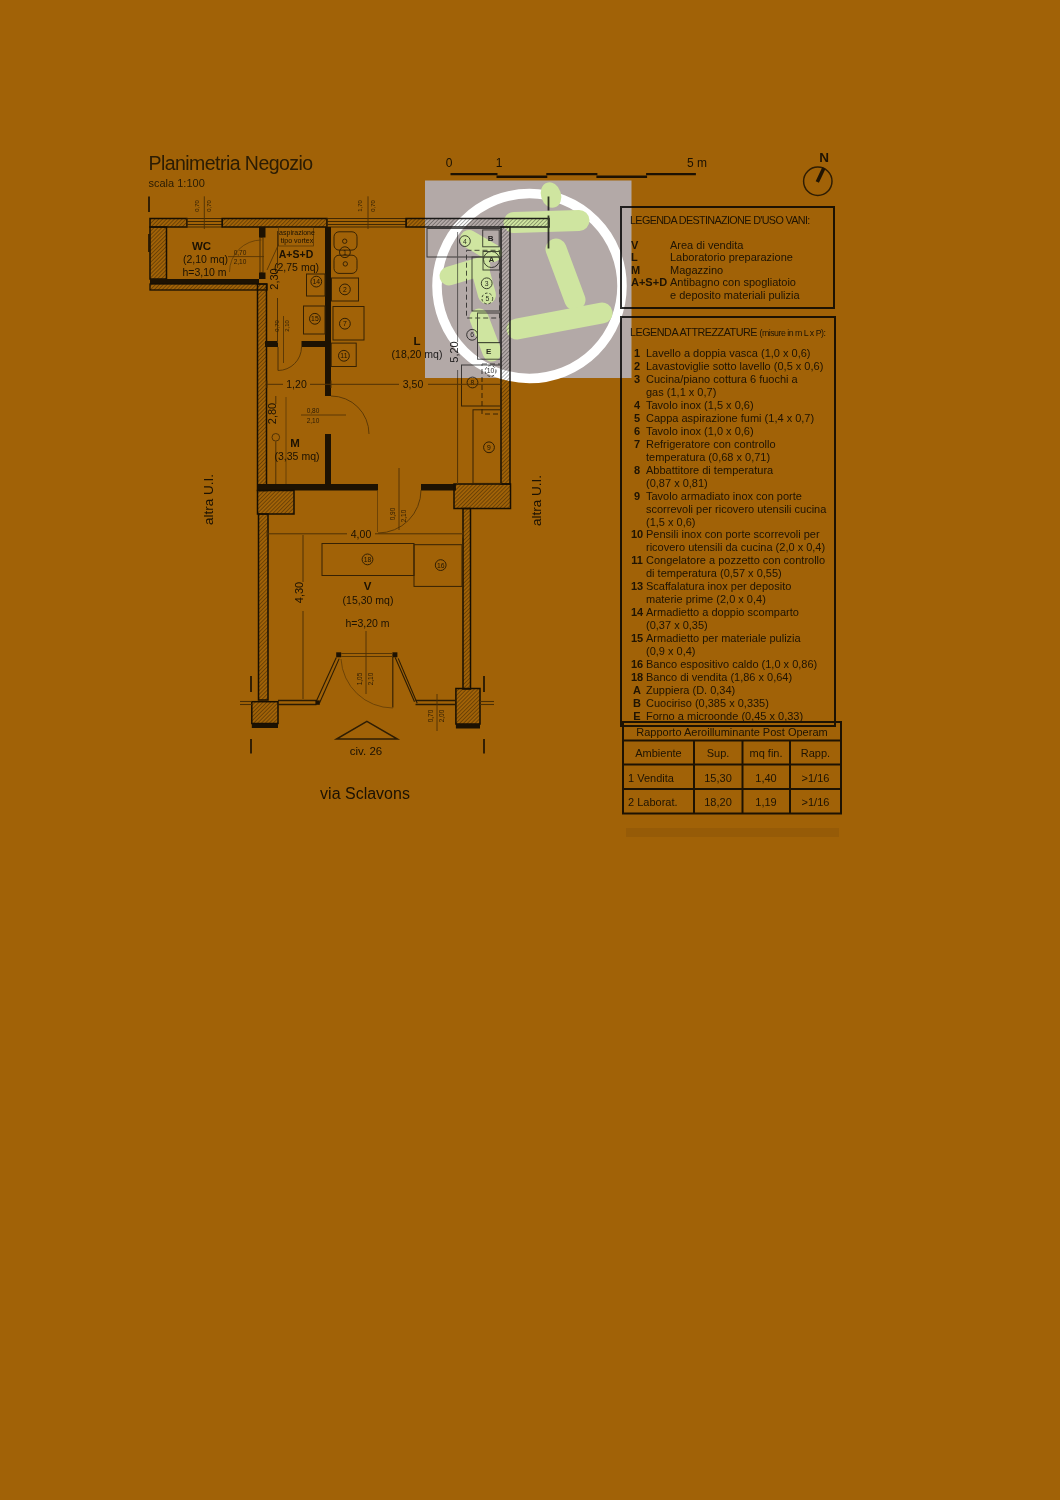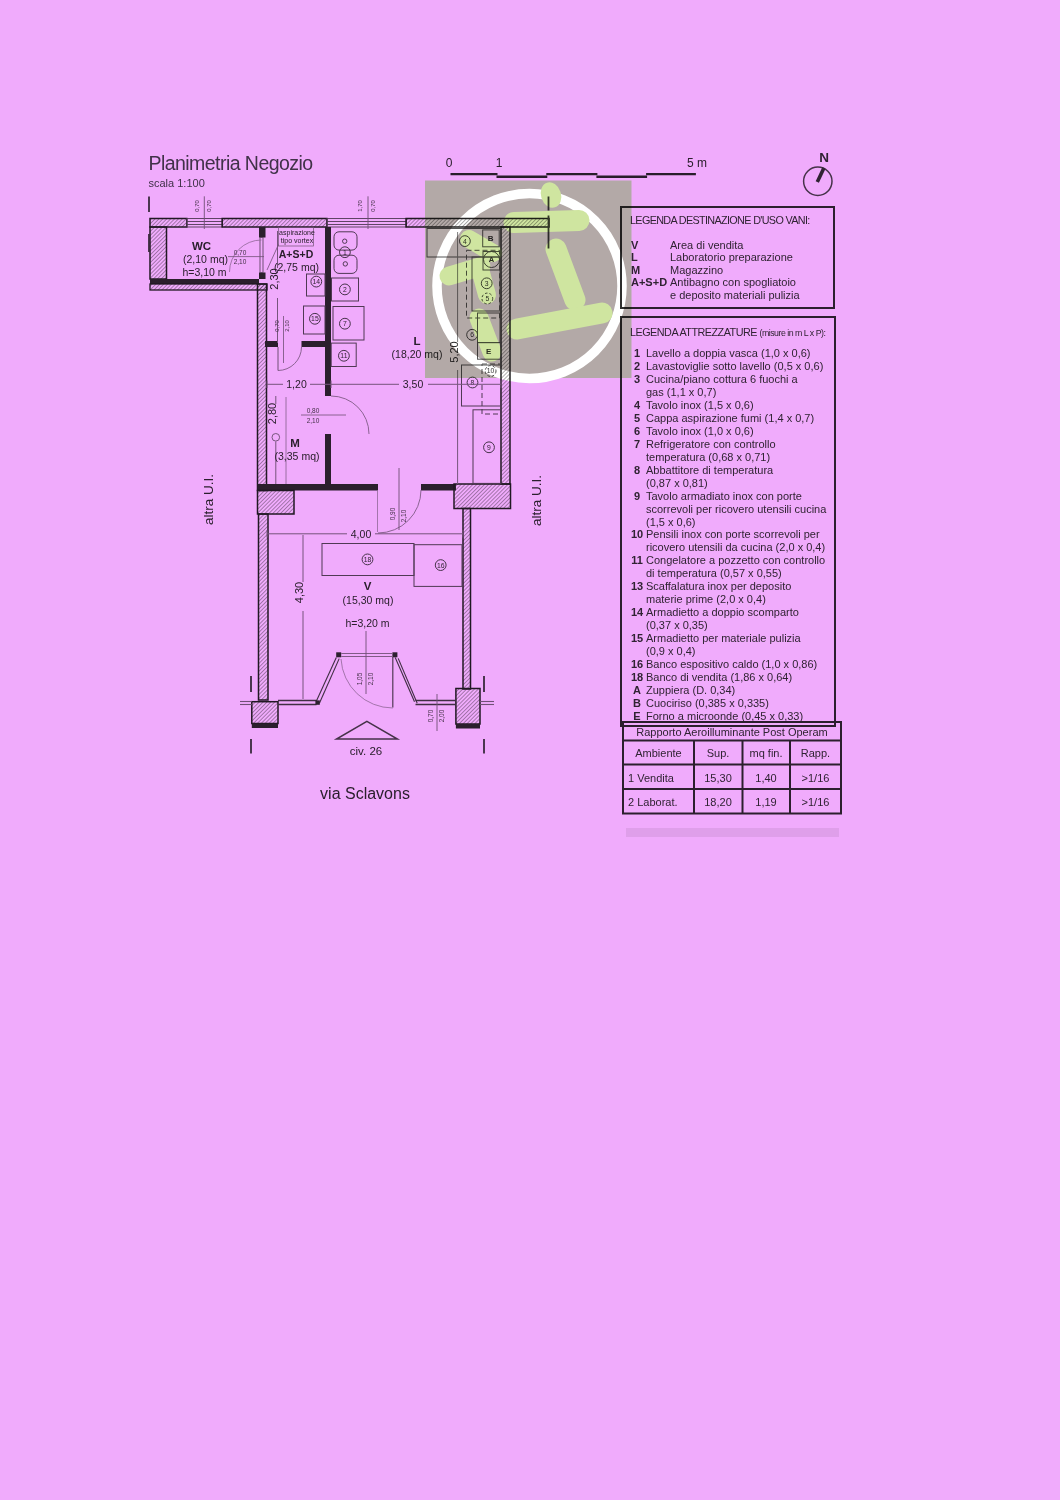--- a/index.html
+++ b/index.html
@@ -1,16 +1,16 @@
 <!DOCTYPE html>
 <html><head>
 <meta charset="utf-8">
 <style>
 html,body{margin:0;padding:0;background:#fff}
-#page{position:relative;width:1060px;height:1500px;background:#f0abfc;overflow:hidden;font-family:"Liberation Sans",sans-serif}
+#page{position:relative;width:1060px;height:1500px;background:#a16207;overflow:hidden;font-family:"Liberation Sans",sans-serif}
 .layer{position:absolute;left:0;top:0}
 #plan{mix-blend-mode:multiply}
 </style>
 </head>
 <body>
 <div id="page">
 
 <svg class="layer" width="1060" height="900" viewBox="0 0 1060 900">
 
   <rect x="425" y="180.5" width="206.5" height="197.5" fill="#b3a9a7"></rect>

